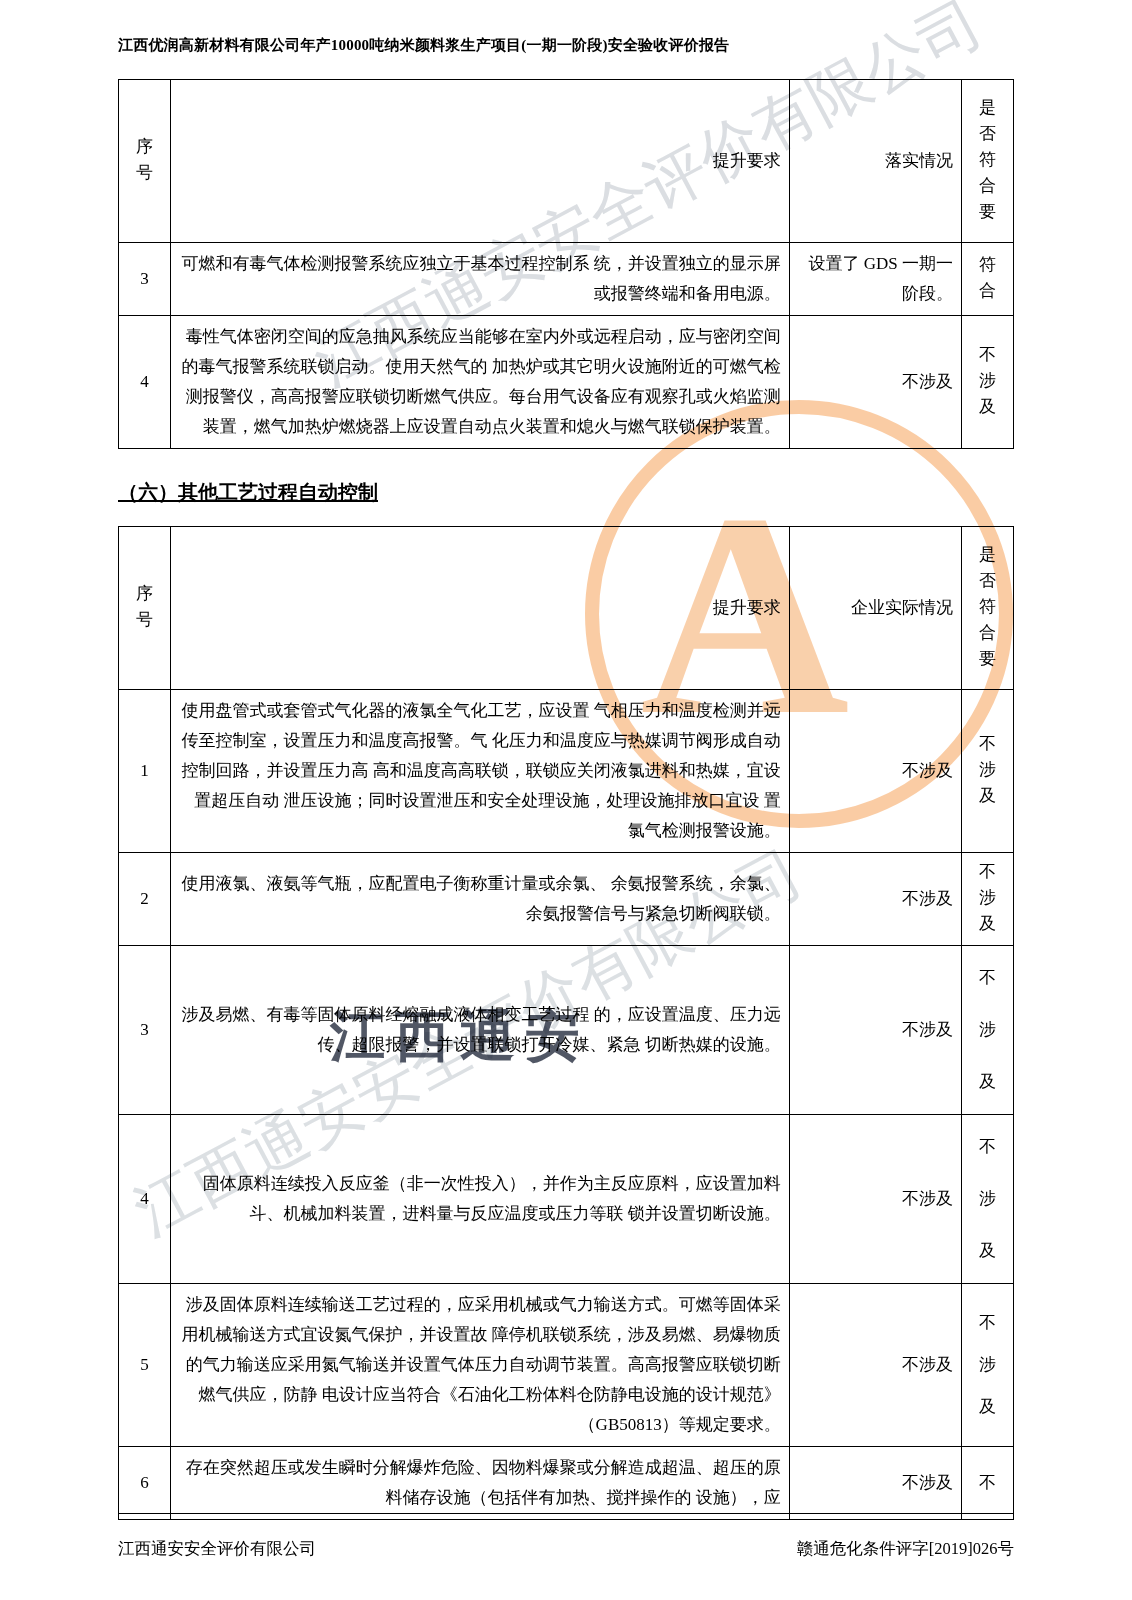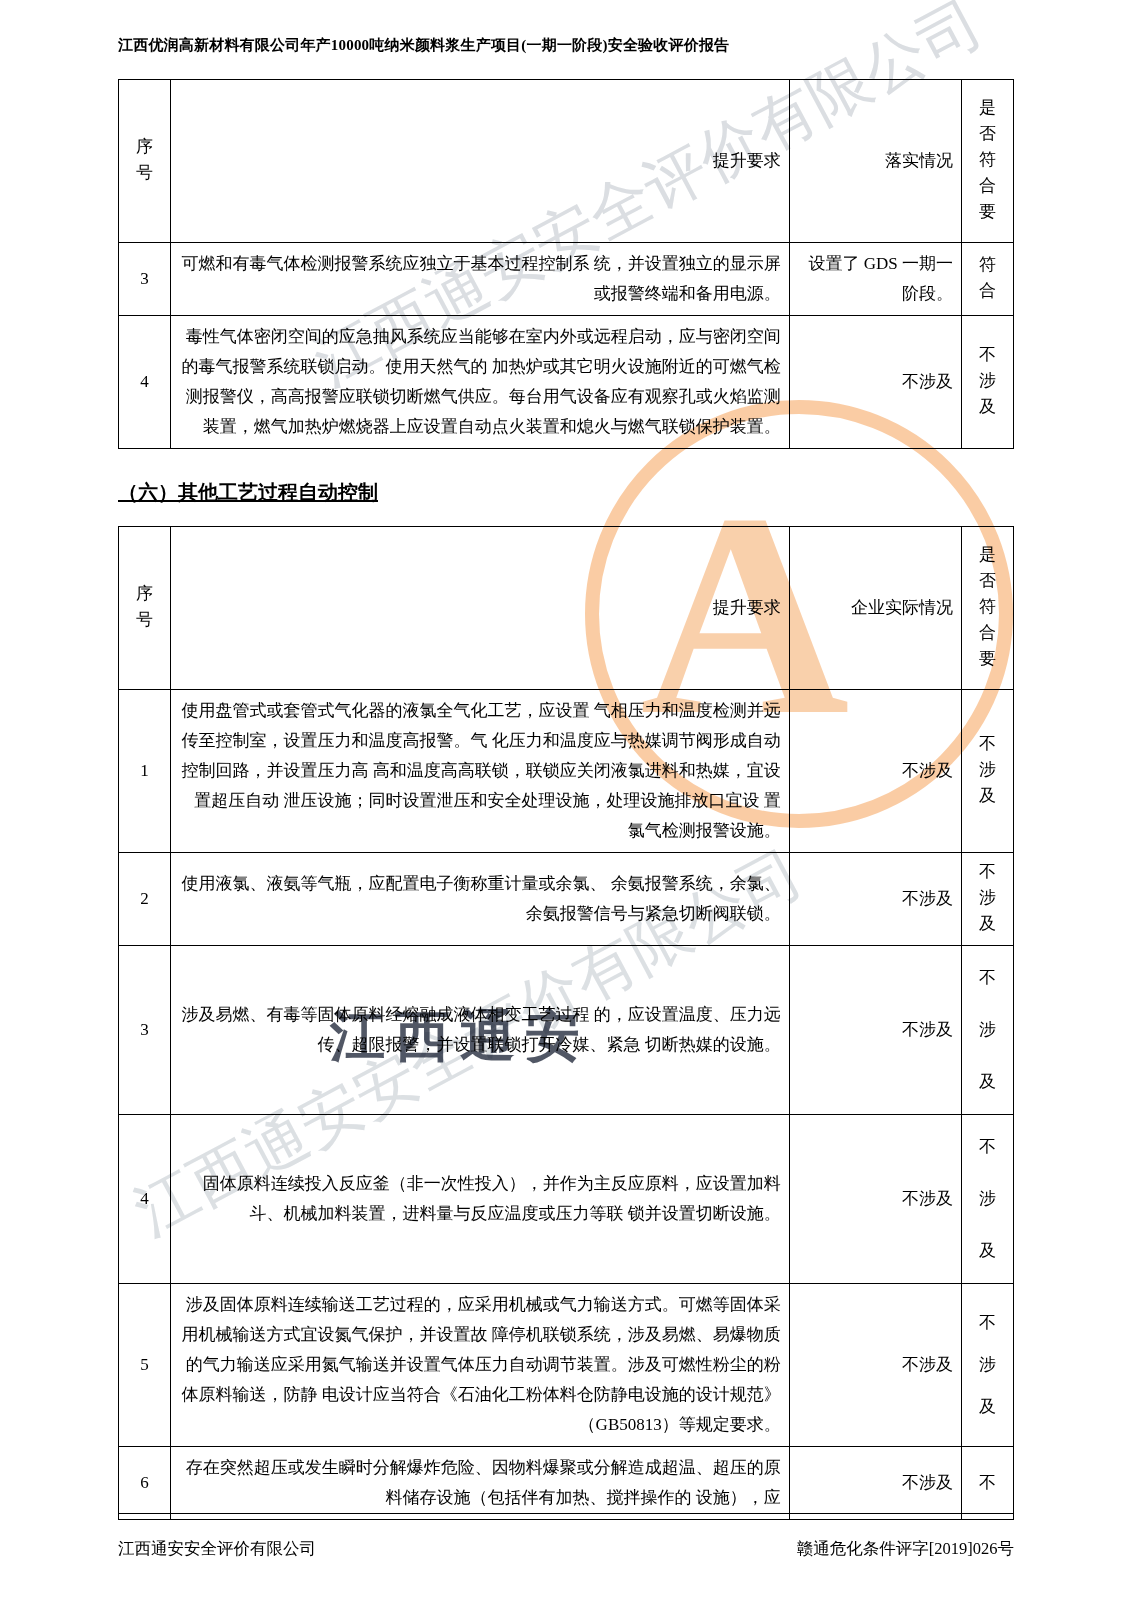--- a/index.html
+++ b/index.html
@@ -306,21 +306,21 @@
             <span class="vtext" style="line-height:52px">
               <span>不</span>
               <span>涉</span>
               <span>及</span>
             </span>
           </td>
         </tr>
 
         <tr>
           <td class="c-seq">5</td>
-          <td class="c-req">涉及固体原料连续输送工艺过程的，应采用机械或气力输送方式。可燃等固体采用机械输送方式宜设氮气保护，并设置故 障停机联锁系统，涉及易燃、易爆物质的气力输送应采用氮气输送并设置气体压力自动调节装置。涉及可燃性粉尘的粉体原料输送，防静 电设计应当符合《石油化工粉体料仓防静电设施的设计规范》（GB50813）等规定要求。</td>
+          <td class="c-req">涉及固体原料连续输送工艺过程的，应采用机械或气力输送方式。可燃等固体采用机械输送方式宜设氮气保护，并设置故 障停机联锁系统，涉及易燃、易爆物质的气力输送应采用氮气输送并设置气体压力自动调节装置。高高报警应联锁切断燃气供应，防静 电设计应当符合《石油化工粉体料仓防静电设施的设计规范》（GB50813）等规定要求。</td>
           <td class="c-act">不涉及</td>
           <td class="c-ok">
             <span class="vtext" style="line-height:42px">
               <span>不</span>
               <span>涉</span>
               <span>及</span>
             </span>
           </td>
         </tr>
 

